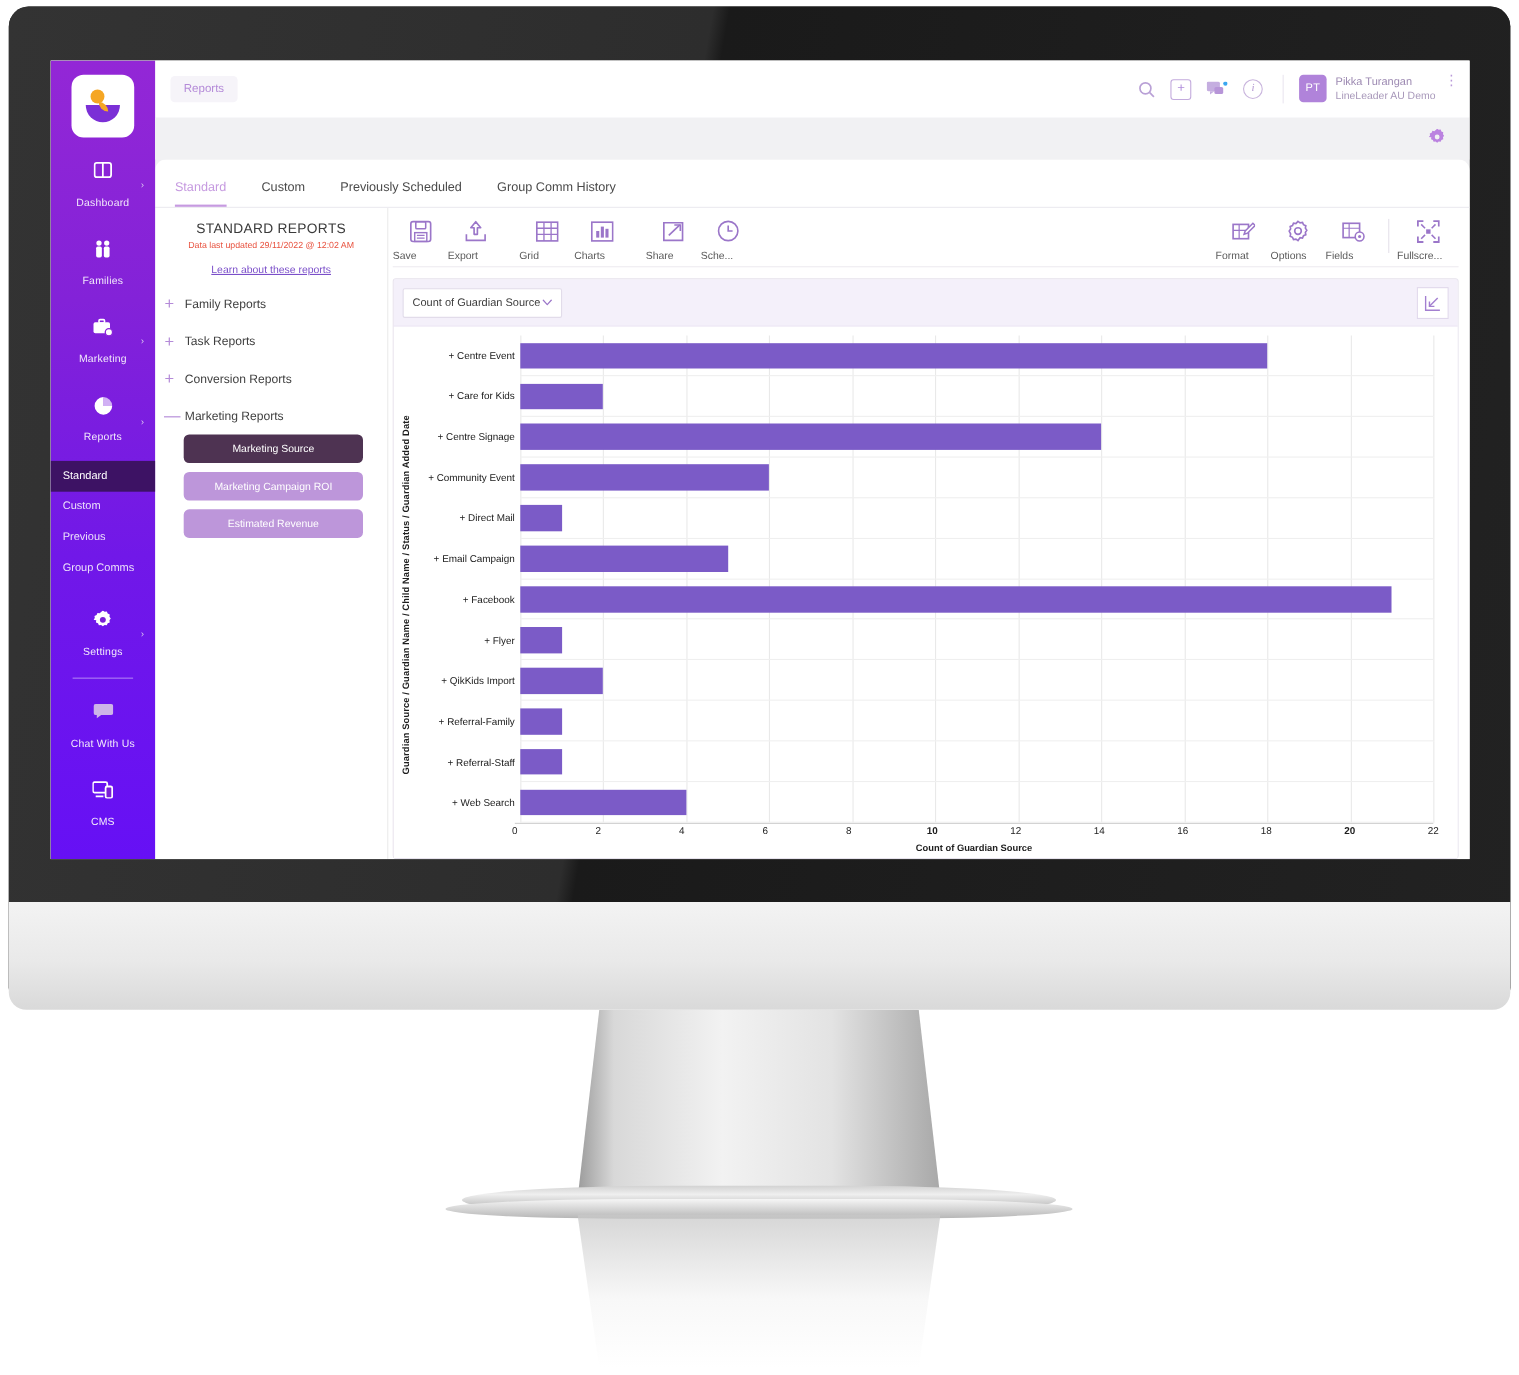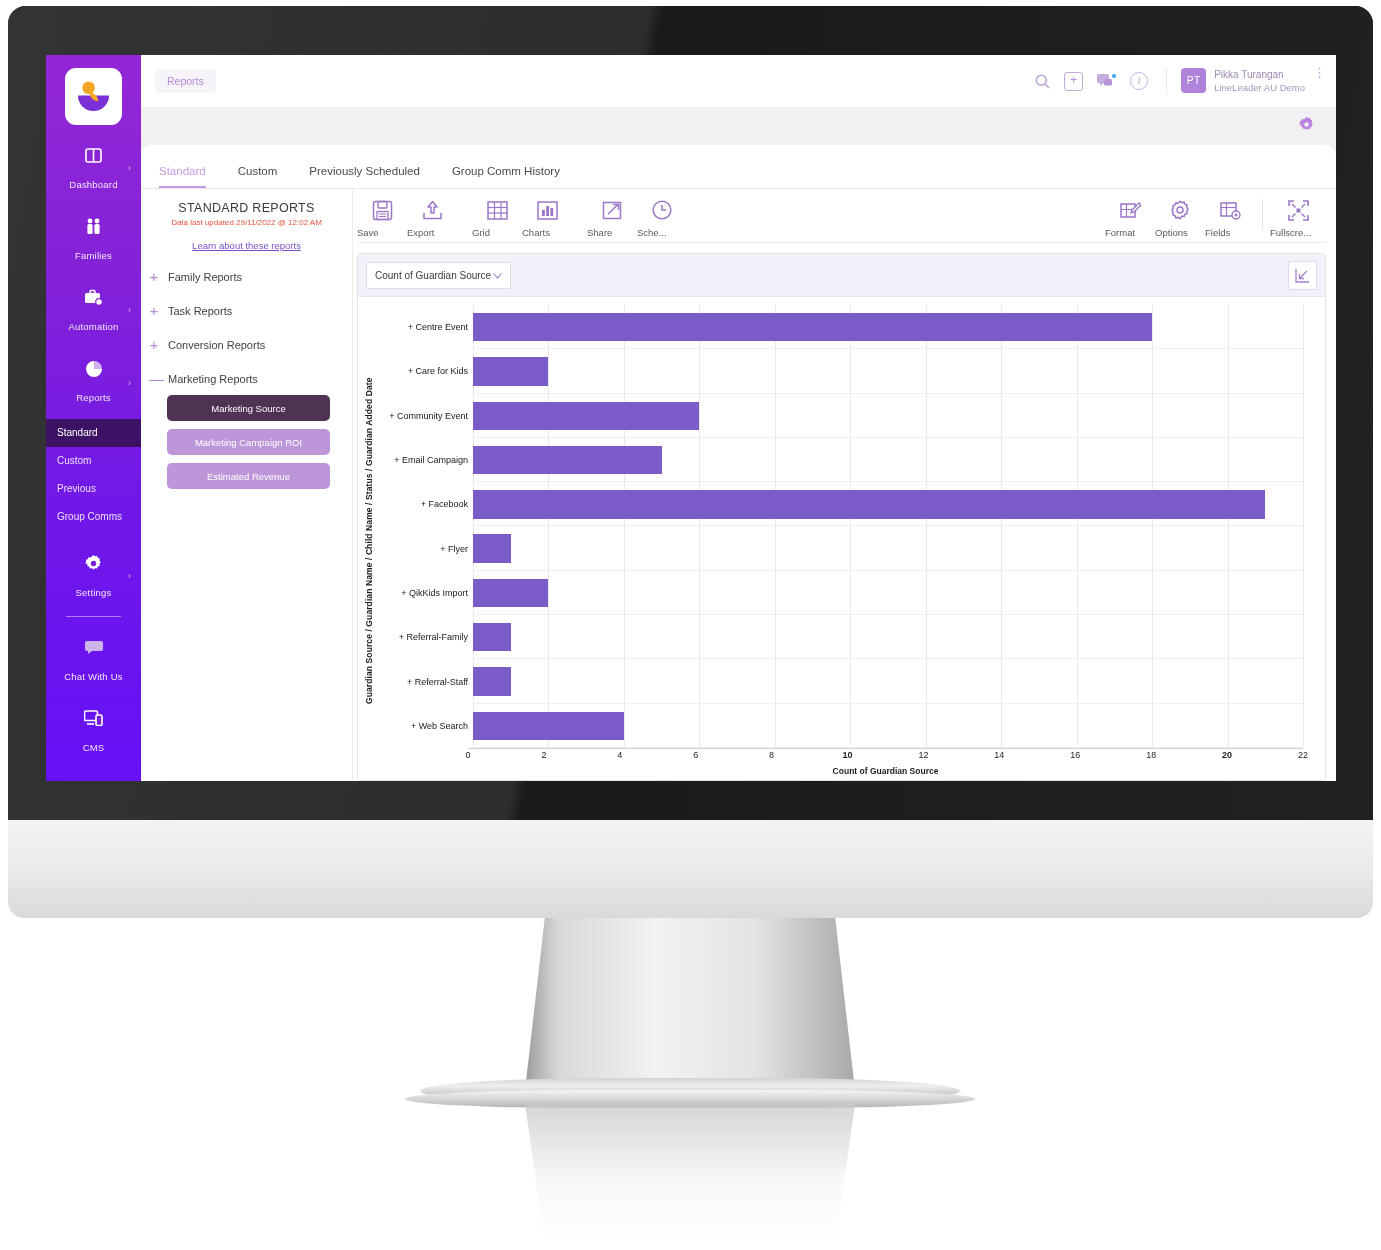--- a/index.html
+++ b/index.html
@@ -159,21 +159,21 @@
 
         <div class="side-item">
           <span class="ic">
             <svg width="19" height="17" viewBox="0 0 19 17">
                 <rect x="1" y="4" width="15" height="10" rx="1.6" fill="#fff"></rect>
                 <rect x="6" y="1.6" width="5" height="3" rx="1" fill="none" stroke="#fff" stroke-width="1.5"></rect>
                 <circle cx="15" cy="13" r="3.3" fill="#fff" stroke="#8b23d9" stroke-width="1.2"></circle>
               </svg>
           </span>
           <span class="chev">›</span>
-          <span class="lb">Automation</span>
+          <span class="lb">Marketing</span>
         </div>
 
         <div class="side-item">
           <span class="ic">
             <svg width="18" height="18" viewBox="0 0 18 18">
                 <path d="M9 9 L9 1 A8 8 0 0 1 17 9 Z" fill="#fff" opacity=".65"></path>
                 <path d="M9 9 L17 9 A8 8 0 1 1 9 1 Z" fill="#fff"></path>
               </svg>
           </span>
           <span class="chev" style="top:22px">›</span>
@@ -481,37 +481,79 @@
                               <div class="gline" style="left: 72.7273%;"></div>
                               <div class="gline" style="left: 81.8182%;"></div>
                               <div class="gline" style="left: 90.9091%;"></div>
                               <div class="gline" style="left: 100%;"></div>
                             </div>
                             <div class="bar" title="+ Care for Kids: 2" style="width: 9.09091%; background: rgb(123, 91, 199);"></div>
                             <div class="rowsep"></div>
                           </div>
                         </div>
                         <div class="row">
+                          <div class="ylab">+ Centre Signage</div>
+                          <div class="barzone">
+                            <div class="grid">
+                              <div class="gline" style="left: 0%;"></div>
+                              <div class="gline" style="left: 9.09091%;"></div>
+                              <div class="gline" style="left: 18.1818%;"></div>
+                              <div class="gline" style="left: 27.2727%;"></div>
+                              <div class="gline" style="left: 36.3636%;"></div>
+                              <div class="gline" style="left: 45.4545%;"></div>
+                              <div class="gline" style="left: 54.5455%;"></div>
+                              <div class="gline" style="left: 63.6364%;"></div>
+                              <div class="gline" style="left: 72.7273%;"></div>
+                              <div class="gline" style="left: 81.8182%;"></div>
+                              <div class="gline" style="left: 90.9091%;"></div>
+                              <div class="gline" style="left: 100%;"></div>
+                            </div>
+                            <div class="bar" title="+ Centre Signage: 14" style="width: 63.6364%; background: rgb(123, 91, 199);"></div>
+                            <div class="rowsep"></div>
+                          </div>
+                        </div>
+                        <div class="row">
                           <div class="ylab">+ Community Event</div>
                           <div class="barzone">
                             <div class="grid">
                               <div class="gline" style="left: 0%;"></div>
                               <div class="gline" style="left: 9.09091%;"></div>
                               <div class="gline" style="left: 18.1818%;"></div>
                               <div class="gline" style="left: 27.2727%;"></div>
                               <div class="gline" style="left: 36.3636%;"></div>
                               <div class="gline" style="left: 45.4545%;"></div>
                               <div class="gline" style="left: 54.5455%;"></div>
                               <div class="gline" style="left: 63.6364%;"></div>
                               <div class="gline" style="left: 72.7273%;"></div>
                               <div class="gline" style="left: 81.8182%;"></div>
                               <div class="gline" style="left: 90.9091%;"></div>
                               <div class="gline" style="left: 100%;"></div>
                             </div>
                             <div class="bar" title="+ Community Event: 6" style="width: 27.2727%; background: rgb(123, 91, 199);"></div>
+                            <div class="rowsep"></div>
+                          </div>
+                        </div>
+                        <div class="row">
+                          <div class="ylab">+ Direct Mail</div>
+                          <div class="barzone">
+                            <div class="grid">
+                              <div class="gline" style="left: 0%;"></div>
+                              <div class="gline" style="left: 9.09091%;"></div>
+                              <div class="gline" style="left: 18.1818%;"></div>
+                              <div class="gline" style="left: 27.2727%;"></div>
+                              <div class="gline" style="left: 36.3636%;"></div>
+                              <div class="gline" style="left: 45.4545%;"></div>
+                              <div class="gline" style="left: 54.5455%;"></div>
+                              <div class="gline" style="left: 63.6364%;"></div>
+                              <div class="gline" style="left: 72.7273%;"></div>
+                              <div class="gline" style="left: 81.8182%;"></div>
+                              <div class="gline" style="left: 90.9091%;"></div>
+                              <div class="gline" style="left: 100%;"></div>
+                            </div>
+                            <div class="bar" title="+ Direct Mail: 1" style="width: 4.54545%; background: rgb(123, 91, 199);"></div>
                             <div class="rowsep"></div>
                           </div>
                         </div>
                         <div class="row">
                           <div class="ylab">+ Email Campaign</div>
                           <div class="barzone">
                             <div class="grid">
                               <div class="gline" style="left: 0%;"></div>
                               <div class="gline" style="left: 9.09091%;"></div>
                               <div class="gline" style="left: 18.1818%;"></div>

